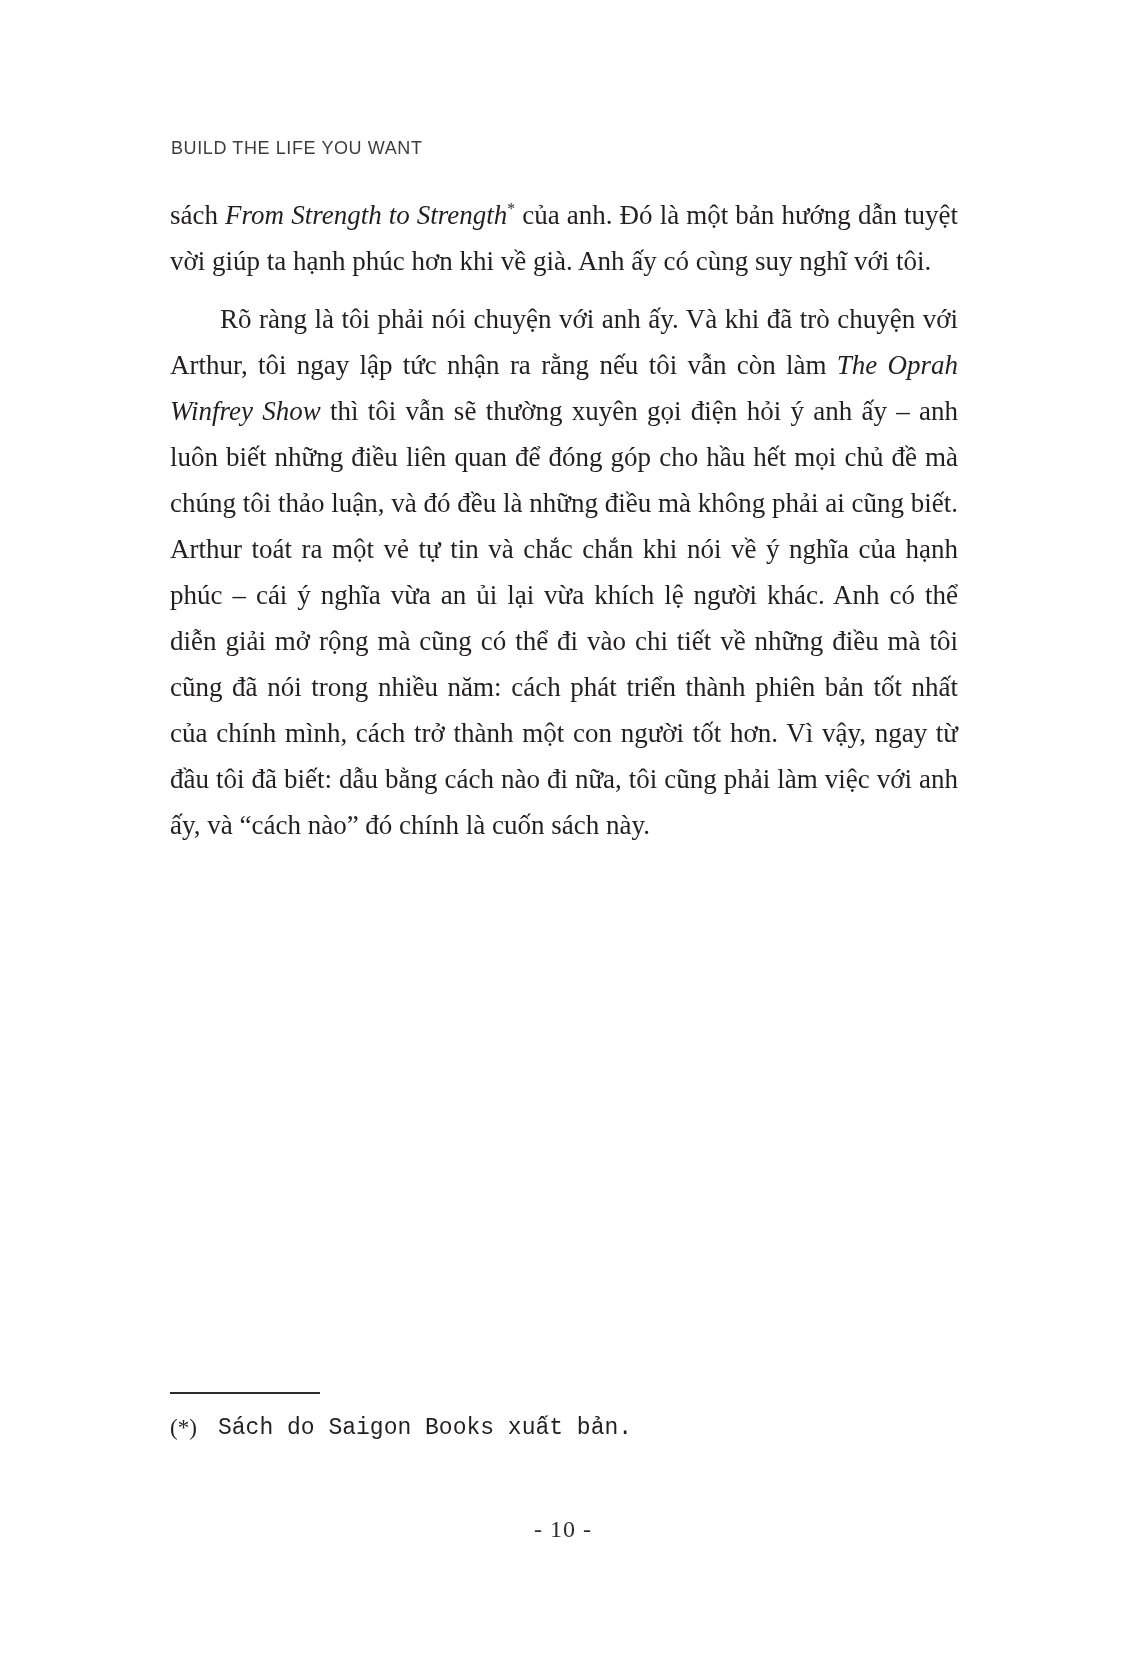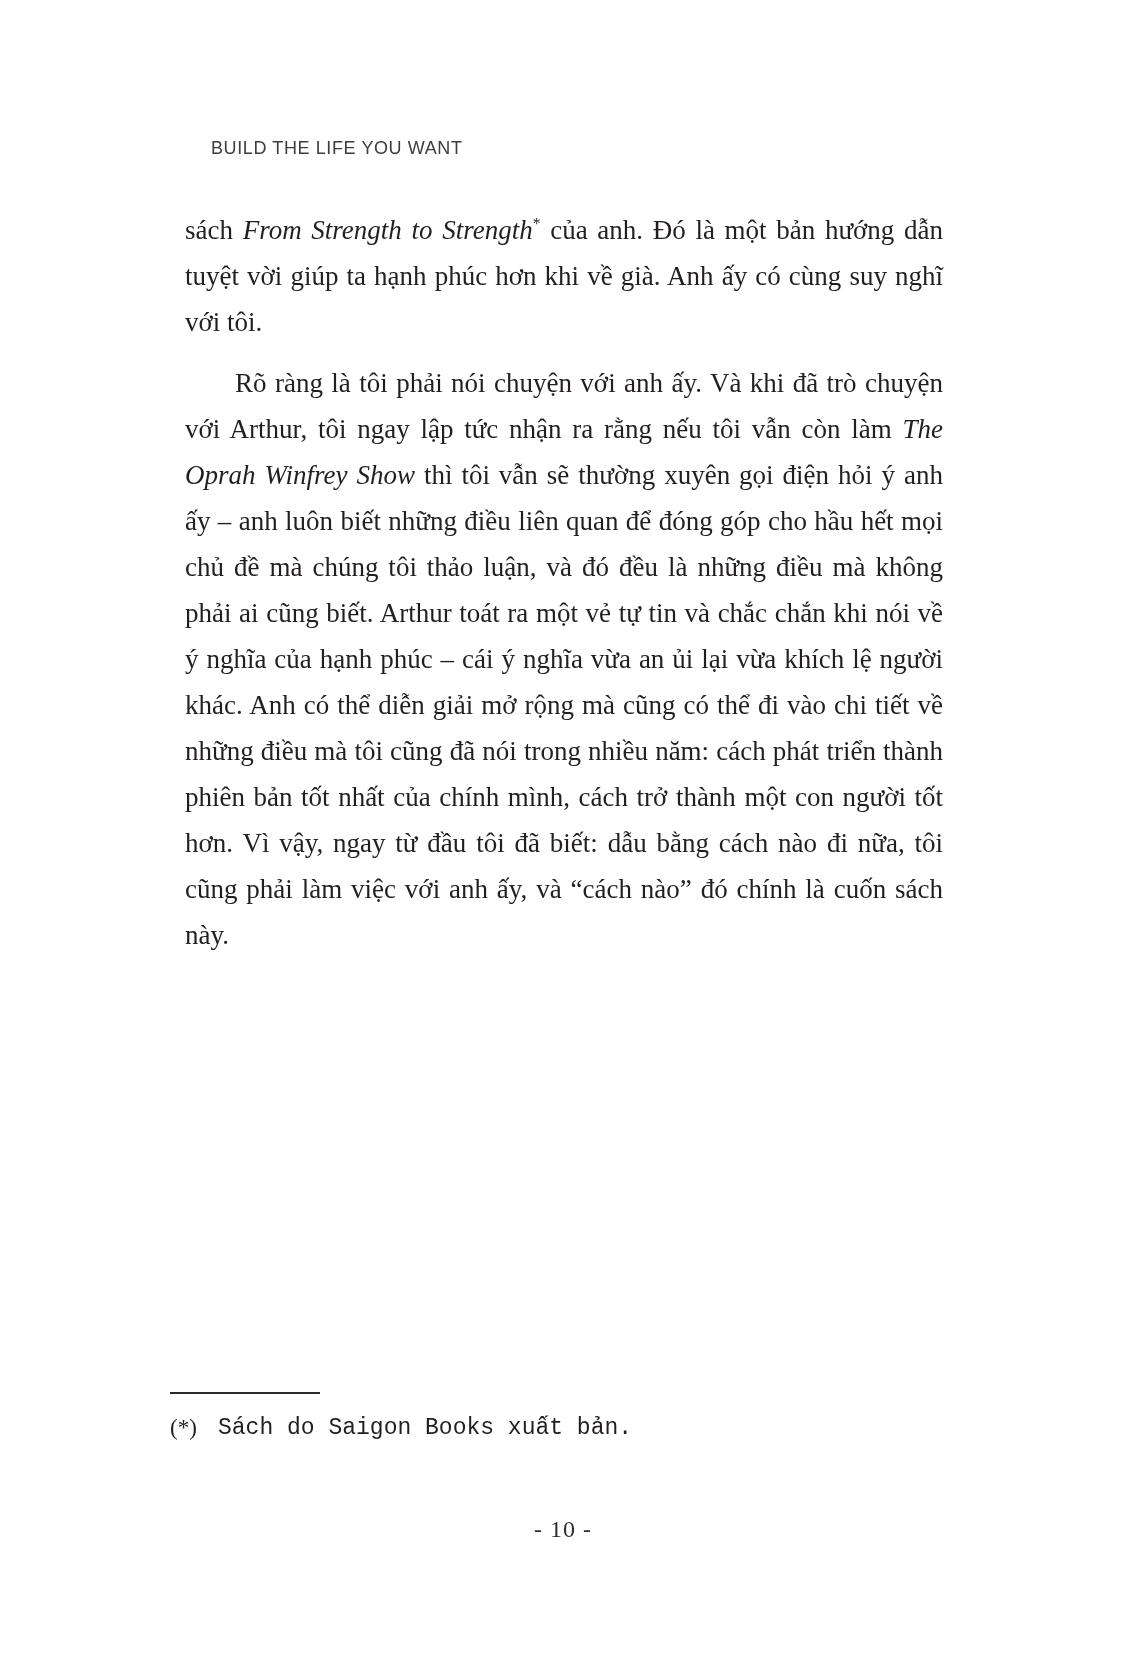--- a/index.html
+++ b/index.html
@@ -17,34 +17,33 @@
   }
   .running-header {
     position: absolute;
     left: 171px;
     top: 138px;
     font-family: "Liberation Sans", sans-serif;
     font-size: 18px;
     font-weight: 400;
     letter-spacing: 0.6px;
     color: #3d3d3d;
-    margin-left: 40px;
   }
   .body-text {
     position: absolute;
     left: 170px;
     top: 192px;
     width: 788px;
     color: #231f20;
     font-size: 27px;
     line-height: 46px;
     text-align: justify;
   }
   .para {
-    margin: 15px;
+    margin: 0;
   }
   .para.indent {
     margin-top: 12px;
     text-indent: 50px;
   }
   .para em {
     font-style: italic;
   }
   .para sup {
     font-size: 0.58em;

